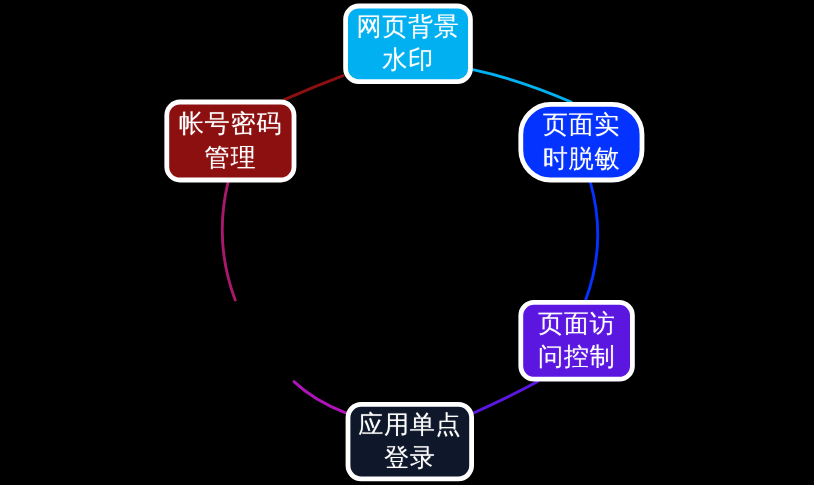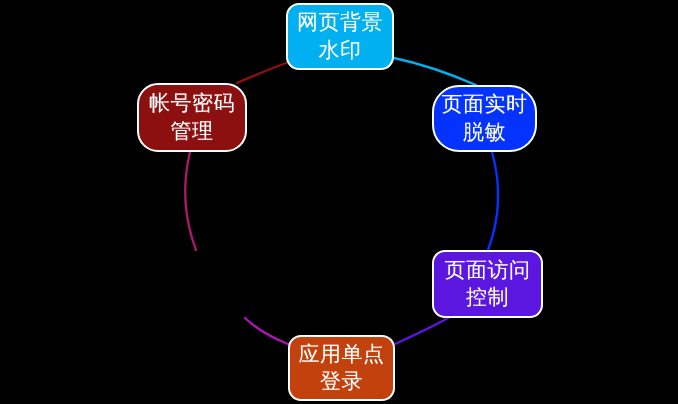--- a/index.html
+++ b/index.html
@@ -28,21 +28,21 @@
     border-radius: 13px;
     display: flex;
     align-items: center;
     justify-content: center;
     text-align: center;
     color: #ffffff;
     font-size: 21px;
     line-height: 1.30;
     font-weight: 400;
     letter-spacing: 0.5px;
-    border: 2px solid #be185d;
+    border: 4px solid #be185d;
     text-shadow: 0 0 1px rgba(255,255,255,0.35);
     padding: 2px 6px;
     z-index: 5;
   }
   .node-label {
     display: block;
     width: 100%;
     white-space: normal;
     word-break: break-all;
   }
@@ -62,26 +62,26 @@
     </svg>
 
   <div class="node" style="left: 286px; top: 3px; width: 108px; height: 67px; background: rgb(0, 176, 240); border-color: rgb(255, 255, 255); color: rgb(255, 255, 255);">
     <span class="node-label">网页背景水印</span>
   </div>
 
   <div class="node" style="left: 432px; top: 85px; width: 105px; height: 67px; background: rgb(4, 50, 255); border-color: rgb(255, 255, 255); color: rgb(255, 255, 255); border-radius: 27px;">
     <span class="node-label">页面实时脱敏</span>
   </div>
 
-  <div class="node" style="left: 432px; top: 250px; width: 111px; height: 68px; background: rgb(91, 22, 224); border-color: rgb(255, 255, 255); color: rgb(255, 255, 255);">
+  <div class="node" style="left: 432px; top: 250px; width: 97px; height: 68px; background: rgb(91, 22, 224); border-color: rgb(255, 255, 255); color: rgb(255, 255, 255);">
     <span class="node-label">页面访问控制</span>
   </div>
 
-  <div class="node" style="left: 288px; top: 335px; width: 107px; height: 66px; background: #c2410c; border-color: rgb(255, 255, 255); color: rgb(255, 255, 255);">
+  <div class="node" style="left: 288px; top: 335px; width: 107px; height: 66px; background: #0f172a; border-color: rgb(255, 255, 255); color: rgb(255, 255, 255);">
     <span class="node-label">应用单点登录</span>
   </div>
 
 
-  <div class="node" style="left: 137px; top: 83px; width: 110px; height: 69px; background: rgb(140, 16, 16); border-color: rgb(255, 255, 255); color: rgb(255, 255, 255); border-radius: 21px;">
+  <div class="node" style="left: 137px; top: 83px; width: 110px; height: 69px; background: rgb(140, 16, 16); border-color: rgb(255, 255, 255); color: rgb(255, 255, 255);">
     <span class="node-label">帐号密码管理</span>
   </div>
 
 </div>
 
 </body></html>

